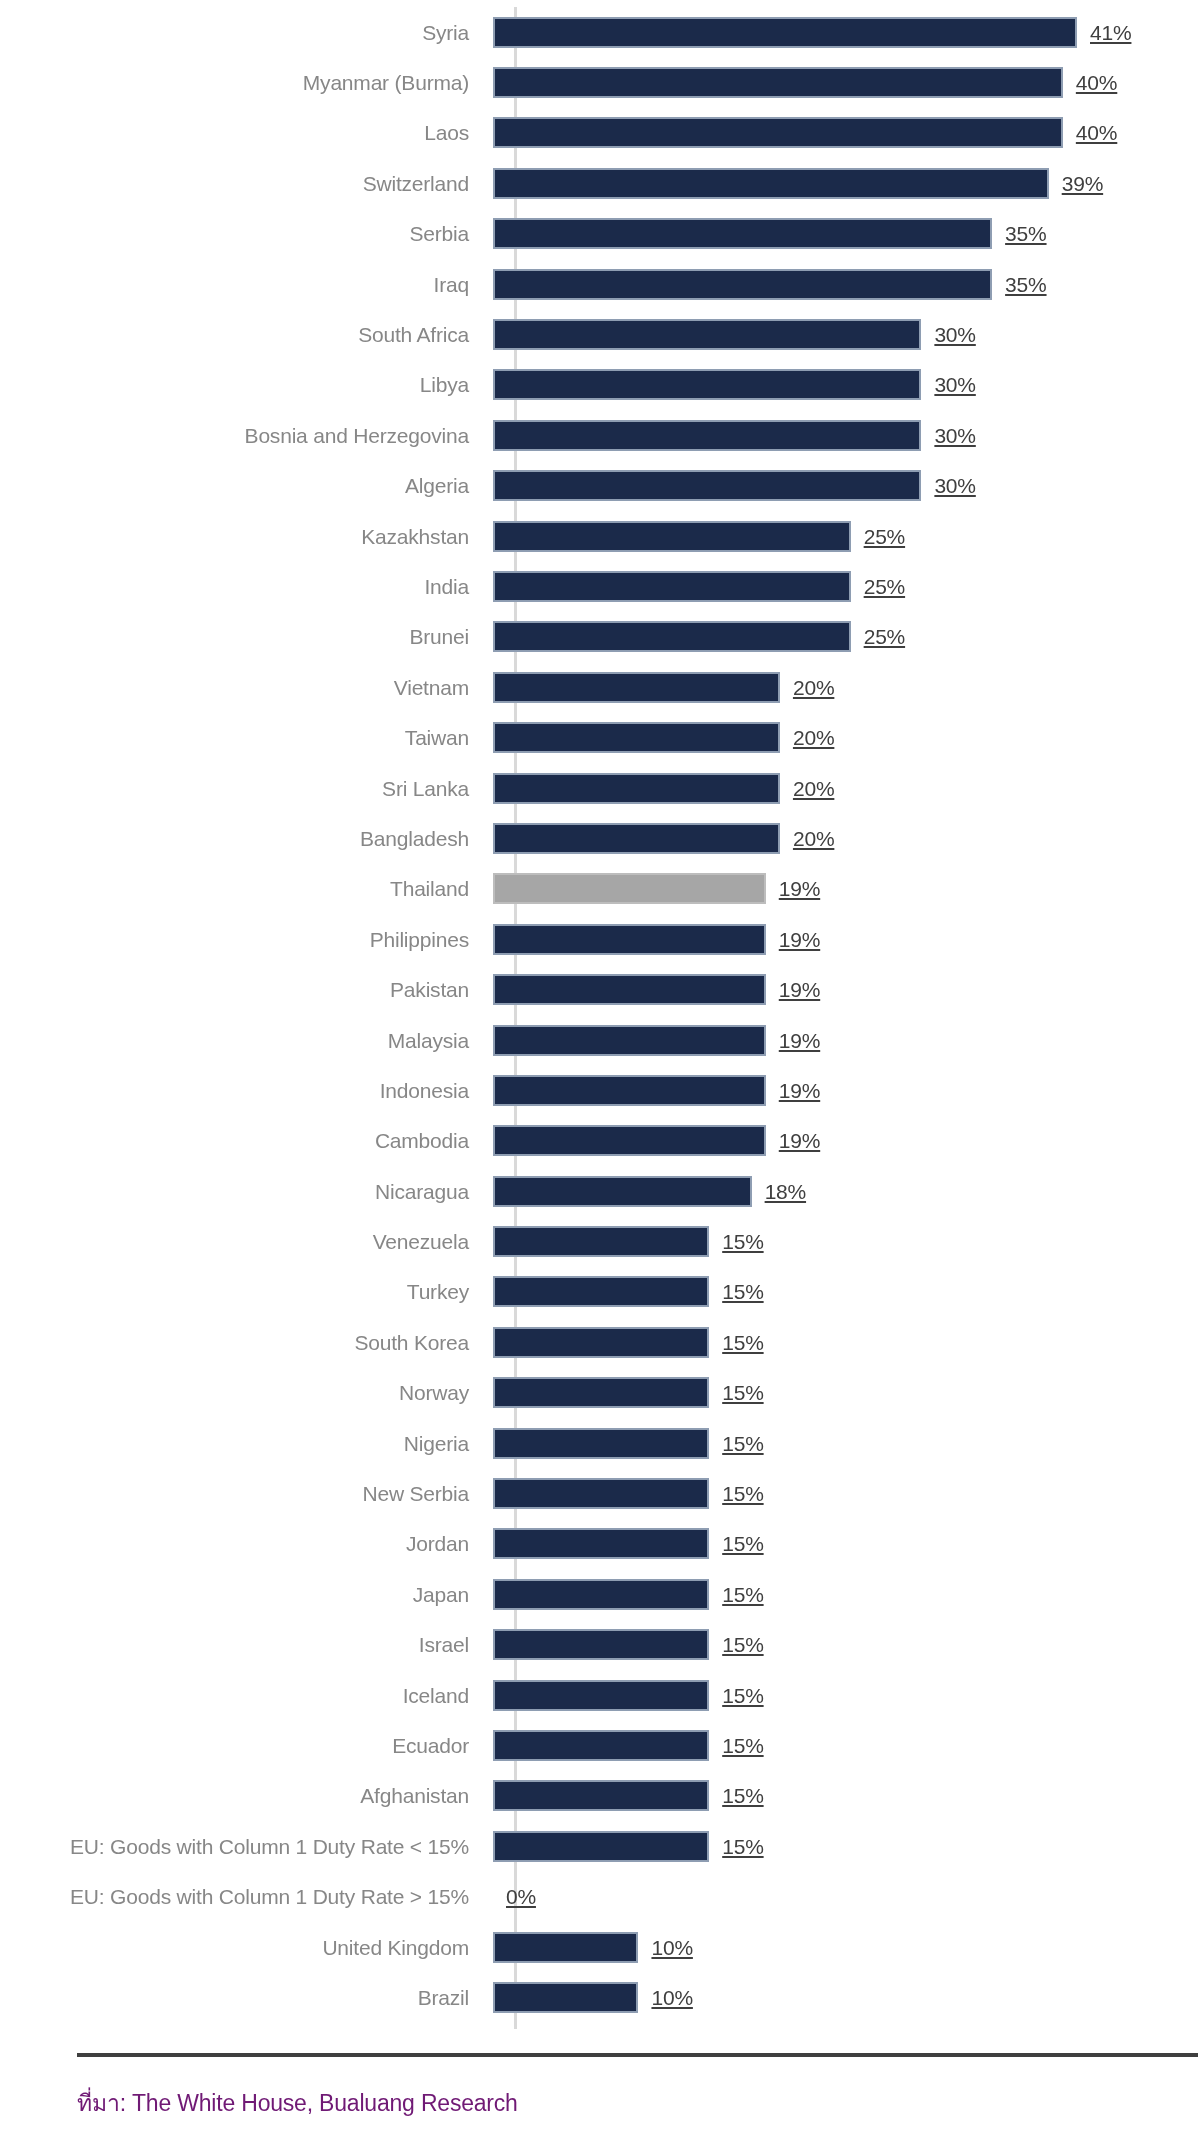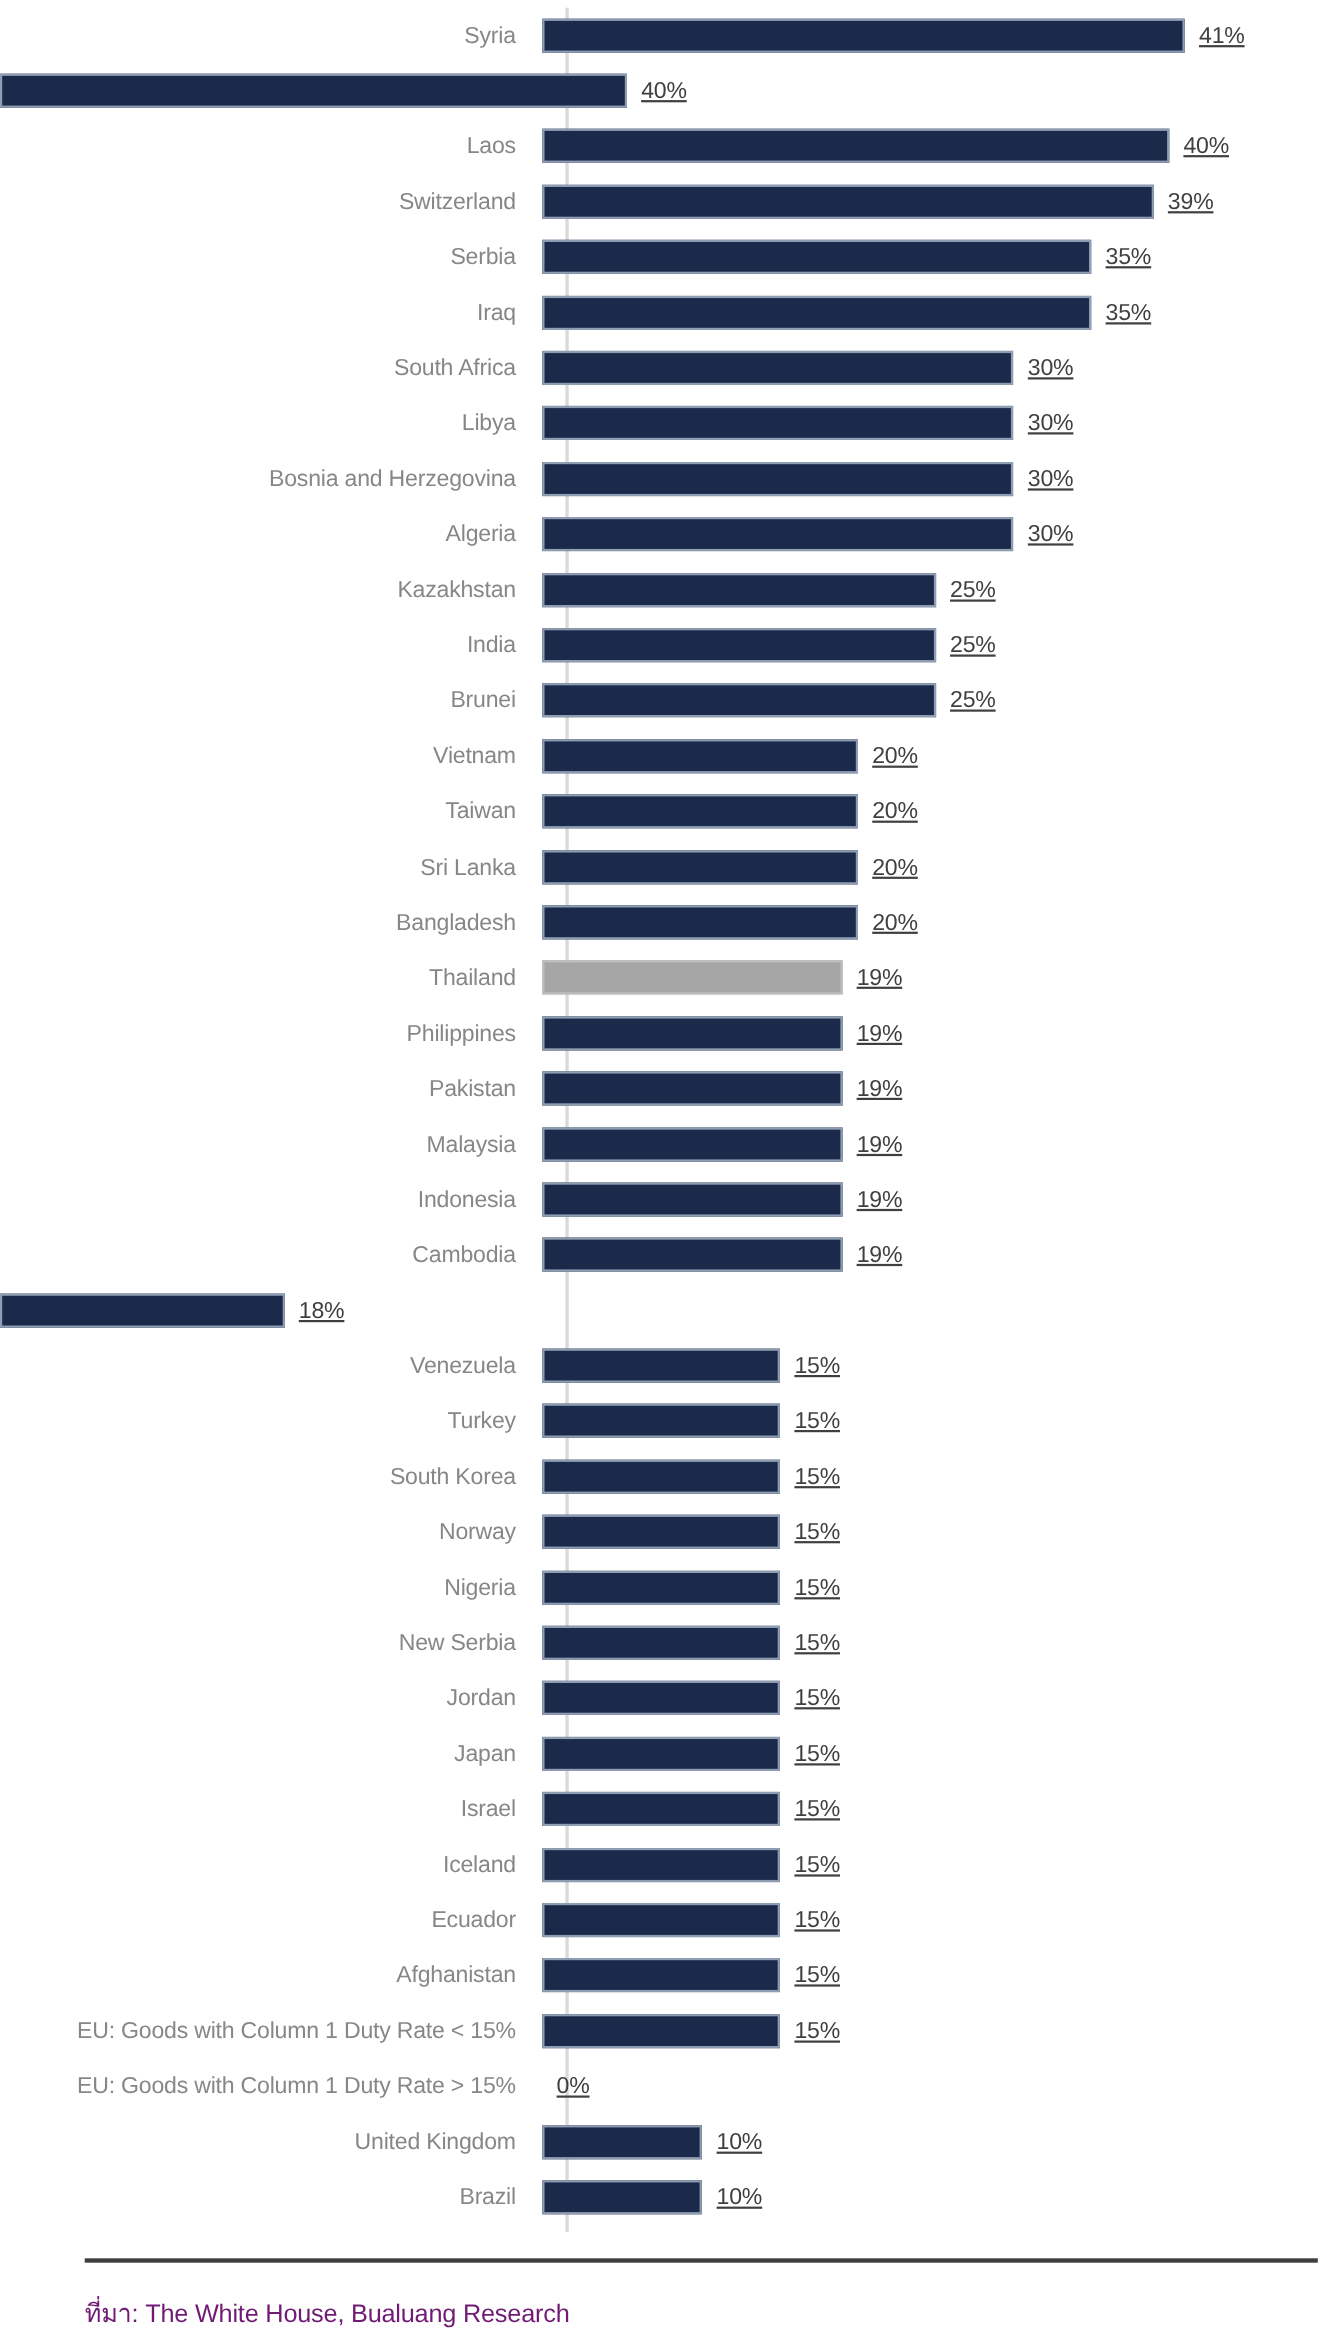--- a/index.html
+++ b/index.html
@@ -92,20 +92,21 @@
 <div id="canvas">
   <div id="plot">
     <div class="axis-line"></div>
 
   <div class="bar-row">
         <div class="cat-label">Syria</div>
         <div class="bar" style="width: 580px;"></div>
         <div class="val-label">41%</div>
       </div>
       <div class="bar-row">
+        <div class="cat-label">Myanmar (Burma)</div>
         <div class="bar" style="width: 565.854px;"></div>
         <div class="val-label">40%</div>
       </div>
       <div class="bar-row">
         <div class="cat-label">Laos</div>
         <div class="bar" style="width: 565.854px;"></div>
         <div class="val-label">40%</div>
       </div>
       <div class="bar-row">
         <div class="cat-label">Switzerland</div>
@@ -201,20 +202,21 @@
         <div class="cat-label">Indonesia</div>
         <div class="bar" style="width: 268.78px;"></div>
         <div class="val-label">19%</div>
       </div>
       <div class="bar-row">
         <div class="cat-label">Cambodia</div>
         <div class="bar" style="width: 268.78px;"></div>
         <div class="val-label">19%</div>
       </div>
       <div class="bar-row">
+        <div class="cat-label">Nicaragua</div>
         <div class="bar" style="width: 254.634px;"></div>
         <div class="val-label">18%</div>
       </div>
       <div class="bar-row">
         <div class="cat-label">Venezuela</div>
         <div class="bar" style="width: 212.195px;"></div>
         <div class="val-label">15%</div>
       </div>
       <div class="bar-row">
         <div class="cat-label">Turkey</div>

